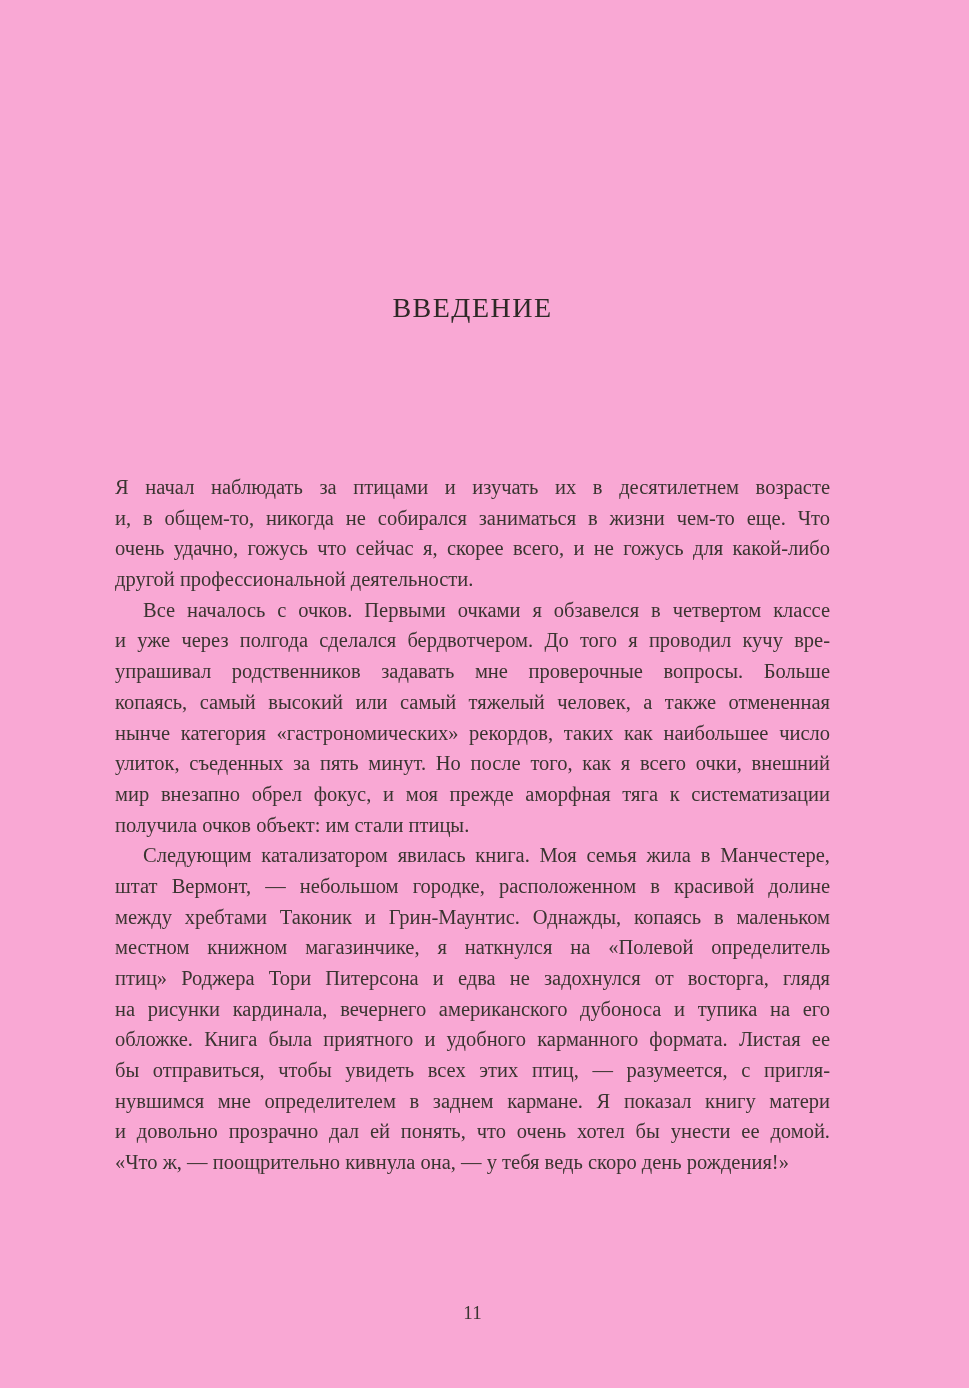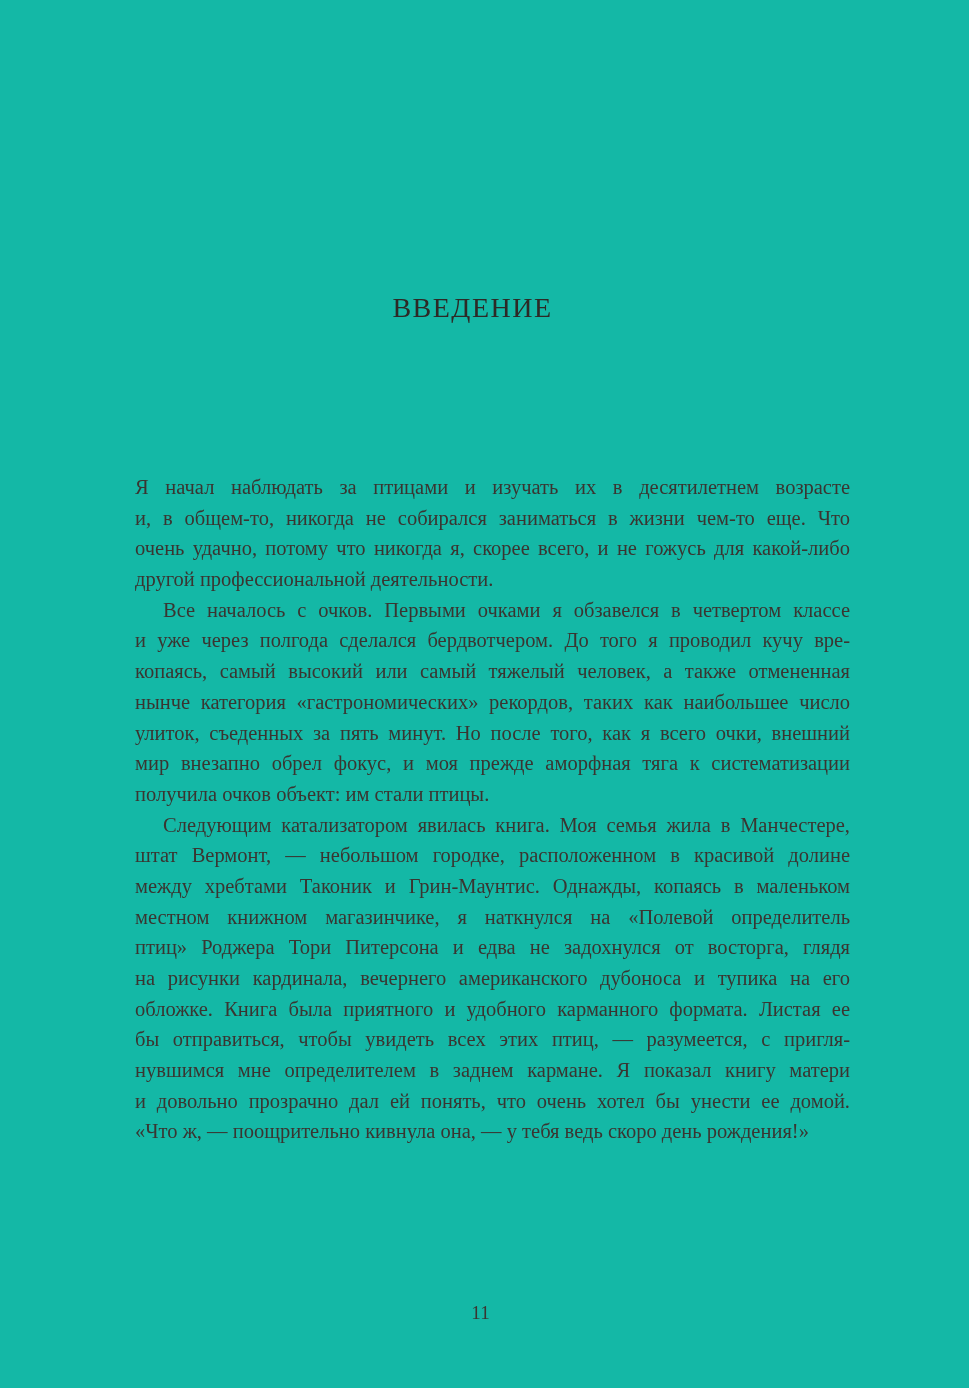--- a/index.html
+++ b/index.html
@@ -24,54 +24,54 @@
     color: #2d2926;
   }
   .text-block {
     position: absolute;
     top: 472px;
     left: 115px;
     width: 715px;
     font-size: 20.5px;
     line-height: 30.7px;
     color: #3a3531;
-    margin-left: 20px;
   }
   .line {
     height: 30.7px;
     overflow: hidden;
     text-align: justify;
     text-align-last: justify;
     white-space: normal;
   }
   .line.last { text-align-last: left; }
   .line.indent { text-indent: 28px; }
   .page-number {
     position: absolute;
     top: 1302px;
-    left: 123px;
+    left: 115px;
     width: 715px;
     text-align: center;
     font-size: 19px;
     color: #3a3531;
   }
 </style>
 </head>
 <body>
 
-<div class="page" style="background: #14b8a6;">
+<div class="page" style="background: #f9a8d4;">
   <h1 class="chapter-title" style="color: rgb(45, 41, 38);">ВВЕДЕНИЕ</h1>
 
   <div class="text-block" id="text-block" style="color: rgb(58, 53, 49);">
       <div class="line">Я начал наблюдать за птицами и изучать их в десятилетнем возрасте</div>
       <div class="line">и, в общем-то, никогда не собирался заниматься в жизни чем-то еще. Что</div>
-      <div class="line">очень удачно, потому что никогда я, скорее всего, и не гожусь для какой-либо</div>
+      <div class="line">очень удачно, гожусь что сейчас я, скорее всего, и не гожусь для какой-либо</div>
       <div class="line last">другой профессиональной деятельности.</div>
       <div class="line indent">Все началось с очков. Первыми очками я обзавелся в четвертом классе</div>
       <div class="line">и уже через полгода сделался бердвотчером. До того я проводил кучу вре-</div>
+      <div class="line">упрашивал родственников задавать мне проверочные вопросы. Больше</div>
       <div class="line">копаясь, самый высокий или самый тяжелый человек, а также отмененная</div>
       <div class="line">нынче категория «гастрономических» рекордов, таких как наибольшее число</div>
       <div class="line">улиток, съеденных за пять минут. Но после того, как я всего очки, внешний</div>
       <div class="line">мир внезапно обрел фокус, и моя прежде аморфная тяга к систематизации</div>
       <div class="line last">получила очков объект: им стали птицы.</div>
       <div class="line indent">Следующим катализатором явилась книга. Моя семья жила в Манчестере,</div>
       <div class="line">штат Вермонт, — небольшом городке, расположенном в красивой долине</div>
       <div class="line">между хребтами Таконик и Грин-Маунтис. Однажды, копаясь в маленьком</div>
       <div class="line">местном книжном магазинчике, я наткнулся на «Полевой определитель</div>
       <div class="line">птиц» Роджера Тори Питерсона и едва не задохнулся от восторга, глядя</div>

